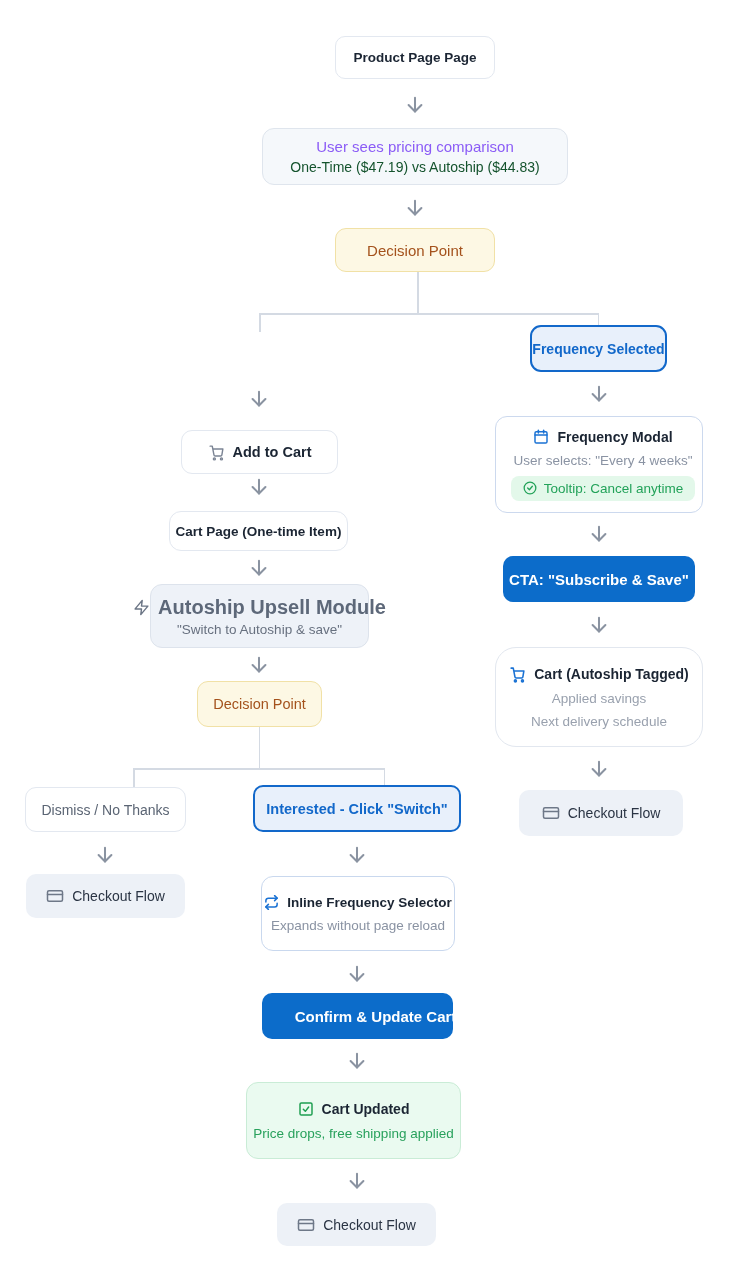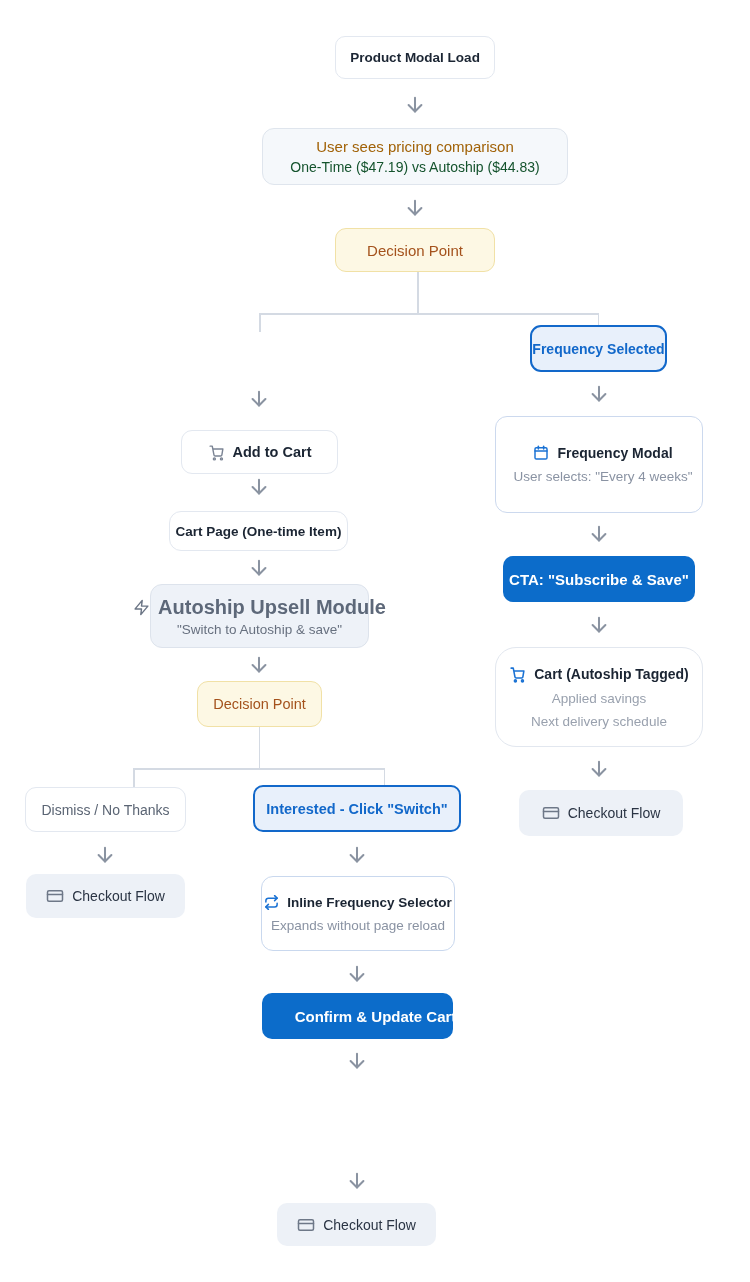--- a/index.html
+++ b/index.html
@@ -111,25 +111,25 @@
   <div class="arrow" style="left:588px;top:613px;"><svg viewBox="0 0 24 24" fill="none" stroke="currentColor" stroke-width="2.2" stroke-linecap="round" stroke-linejoin="round">
         <path d="M12 4v15"></path>
         <path d="M5 12l7 7 7-7"></path>
       </svg></div>
   <div class="arrow" style="left:588px;top:757px;"><svg viewBox="0 0 24 24" fill="none" stroke="currentColor" stroke-width="2.2" stroke-linecap="round" stroke-linejoin="round">
         <path d="M12 4v15"></path>
         <path d="M5 12l7 7 7-7"></path>
       </svg></div>
 
   <div class="node bold" style="left:335px;top:36px;width:160px;height:43px;font-size:13.5px;border-radius:10px;">
-    <span>Product Modal Load</span>
+    <span>Product Page Page</span>
   </div>
 
   <div class="node soft col" style="left:262px;top:128px;width:306px;height:57px;gap:4px;border-radius:12px;">
-    <span style="color:#a16207;font-size:15px;">User sees pricing comparison</span>
+    <span style="color:#8b5cf6;font-size:15px;">User sees pricing comparison</span>
     <span class="bluetext" style="font-size:14px;">One-Time ($47.19) vs Autoship ($44.83)</span>
   </div>
 
   <div class="node yellow" style="left:335px;top:228px;width:160px;height:44px;">
     <span>Decision Point</span>
   </div>
 
 
   <div class="node" style="left:181px;top:430px;width:157px;height:44px;">
     <div class="hdr">
@@ -196,20 +196,32 @@
         </span>
       <span class="bold" style="font-size:13.5px;">Inline Frequency Selector</span>
     </div>
     <span class="sub">Expands without page reload</span>
   </div>
 
   <div class="node blue-solid" style="left:262px;top:993px;width:191px;height:46px;border-radius:10px;padding-left:36px;">
     <span>Confirm &amp; Update Cart</span>
   </div>
 
+  <div class="node greenfill col" style="left:246px;top:1082px;width:215px;height:77px;gap:9px;border-radius:12px;">
+    <div class="hdr">
+      <span class="icon ic-dgreen">
+          <svg width="16" height="16" viewBox="0 0 24 24" fill="none" stroke="currentColor" stroke-width="2.2" stroke-linecap="round" stroke-linejoin="round">
+            <rect x="3" y="3" width="18" height="18" rx="2"></rect>
+            <polyline points="8 12.5 11 15.5 16 9"></polyline>
+          </svg>
+        </span>
+      <span class="bold">Cart Updated</span>
+    </div>
+    <span class="greentext">Price drops, free shipping applied</span>
+  </div>
 
   <div class="node grayfill" style="left:277px;top:1203px;width:159px;height:43px;border-radius:10px;">
     <div class="hdr">
       <span class="icon ic-card">
           <svg width="18" height="18" viewBox="0 0 24 24" fill="none" stroke="currentColor" stroke-width="2" stroke-linecap="round" stroke-linejoin="round">
             <rect x="2" y="5" width="20" height="14" rx="2"></rect>
             <line x1="2" y1="10" x2="22" y2="10"></line>
           </svg>
         </span>
       <span>Checkout Flow</span>
@@ -226,20 +238,29 @@
           <svg width="16" height="16" viewBox="0 0 24 24" fill="none" stroke="currentColor" stroke-width="2.2" stroke-linecap="round" stroke-linejoin="round">
             <rect x="3" y="4" width="18" height="17" rx="2"></rect>
             <line x1="16" y1="2" x2="16" y2="6"></line>
             <line x1="8" y1="2" x2="8" y2="6"></line>
             <line x1="3" y1="9" x2="21" y2="9"></line>
           </svg>
         </span>
       <span class="bold">Frequency Modal</span>
     </div>
     <span class="sub">User selects: "Every 4 weeks"</span>
+    <div class="pill">
+      <span class="icon ic-green">
+          <svg width="14" height="14" viewBox="0 0 24 24" fill="none" stroke="currentColor" stroke-width="2.2" stroke-linecap="round" stroke-linejoin="round">
+            <circle cx="12" cy="12" r="10"></circle>
+            <polyline points="8 12 11 15 16 9"></polyline>
+          </svg>
+        </span>
+      <span>Tooltip: Cancel anytime</span>
+    </div>
   </div>
 
   <div class="node blue-solid" style="left:503px;top:556px;width:192px;height:46px;border-radius:10px;">
     <span>CTA: "Subscribe &amp; Save"</span>
   </div>
 
   <div class="node col" style="left:495px;top:647px;width:208px;height:100px;gap:8px;border-radius:21px;border:1px solid #e2e7ef;">
     <div class="hdr">
       <span class="icon ic-blue">
           <svg width="17" height="17" viewBox="0 0 24 24" fill="none" stroke="currentColor" stroke-width="2.2" stroke-linecap="round" stroke-linejoin="round">

